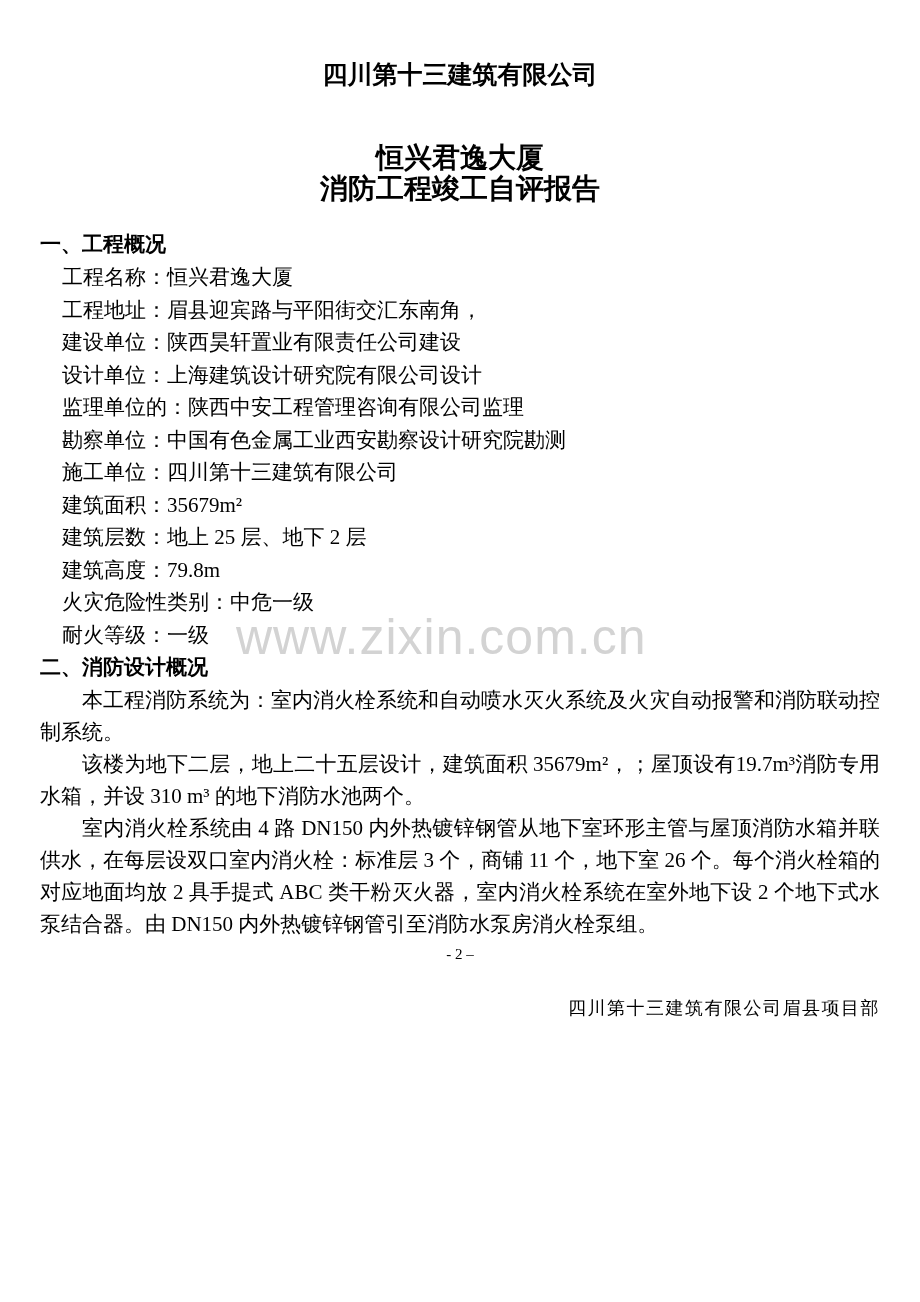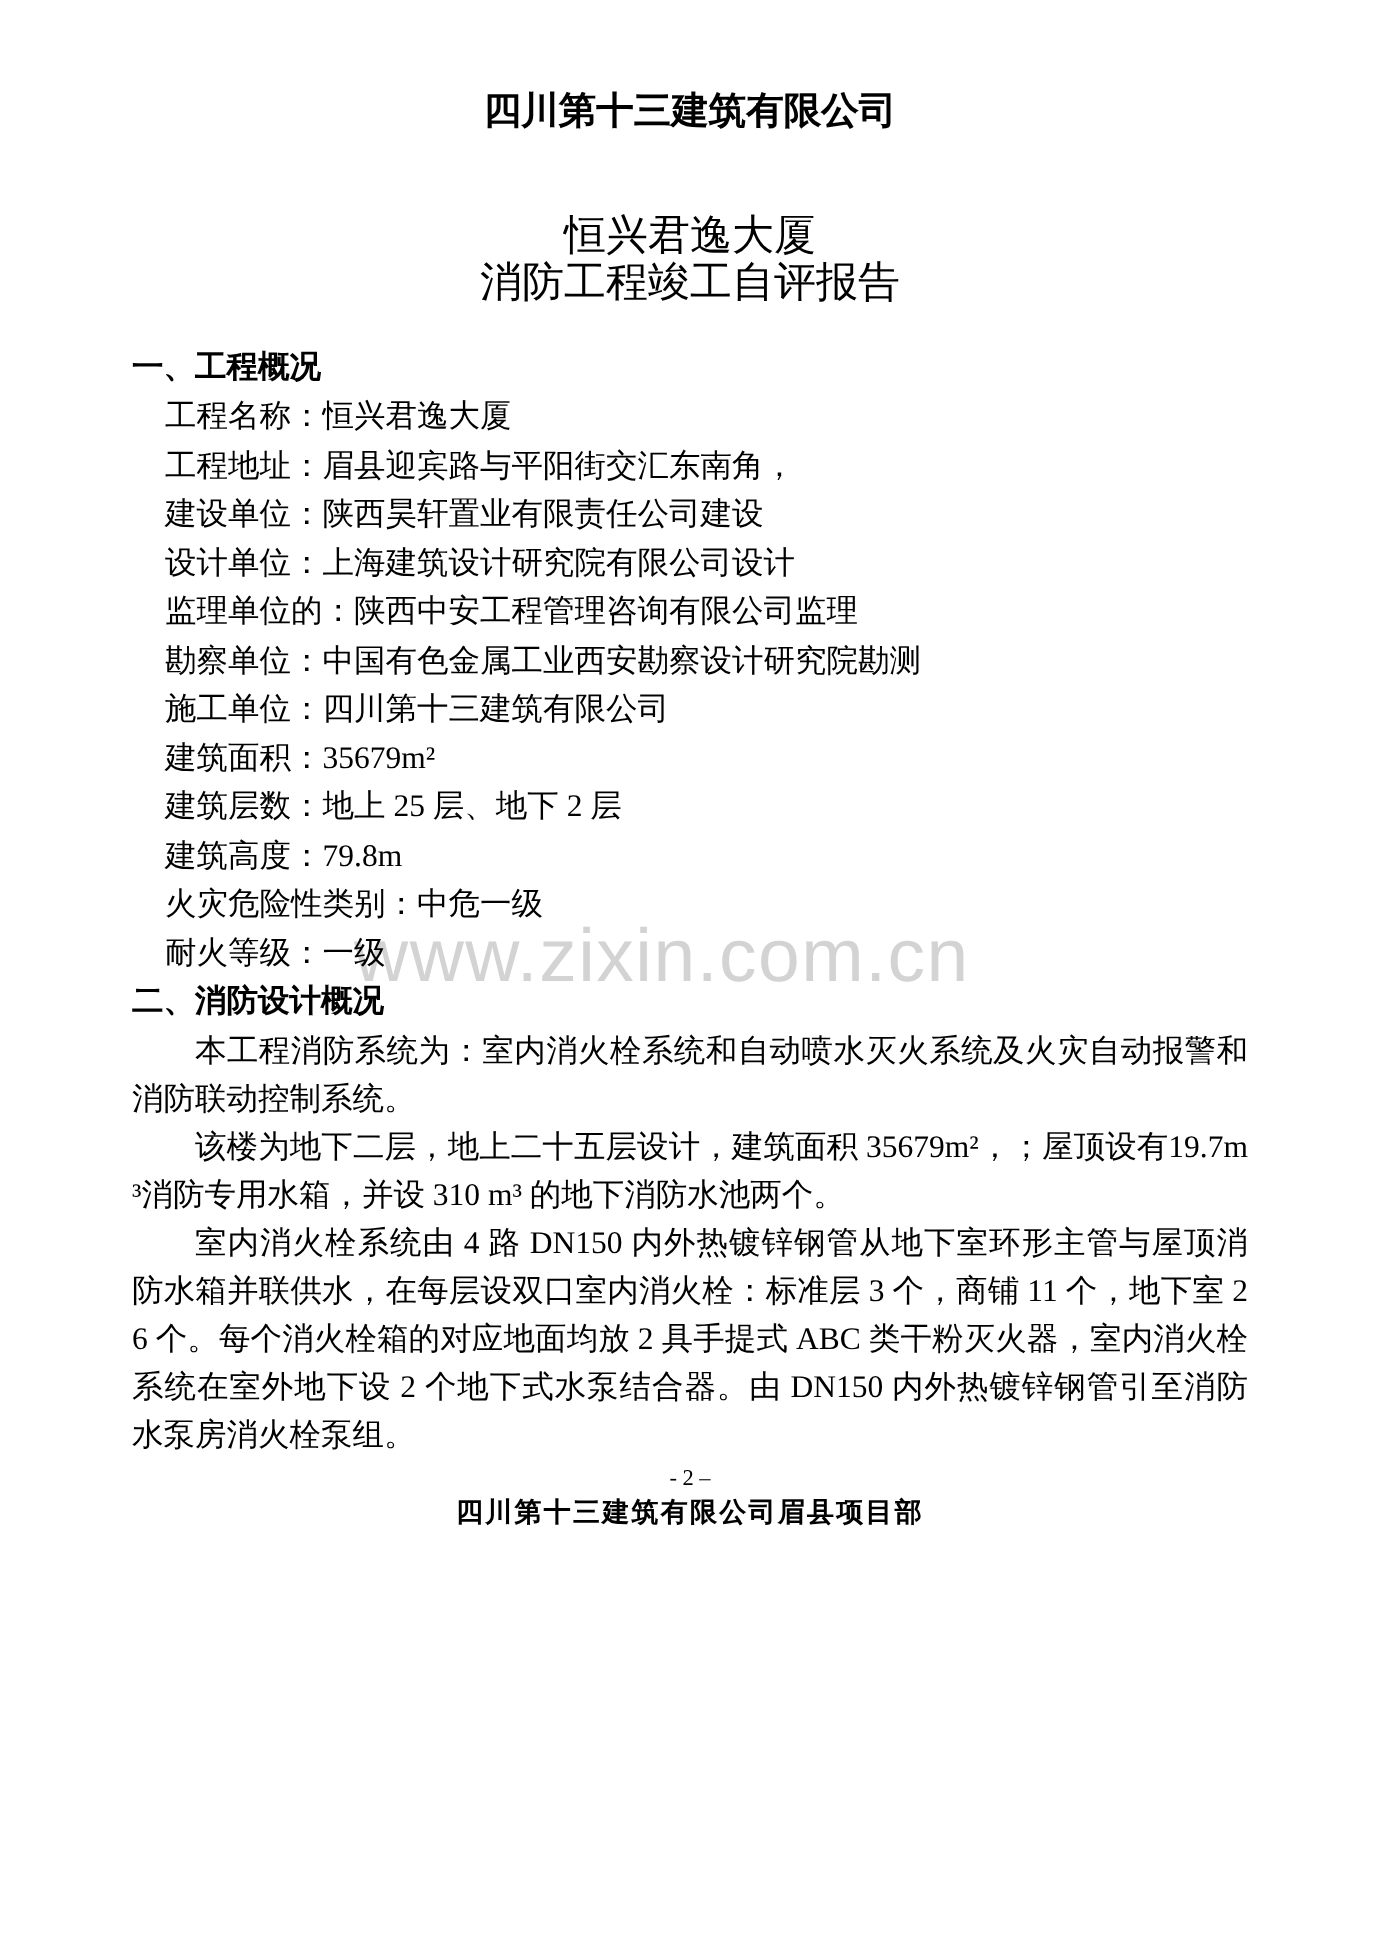--- a/index.html
+++ b/index.html
@@ -22,33 +22,33 @@
     letter-spacing: 1px;
     color: #d3d3d3;
     white-space: nowrap;
     z-index: 0;
     user-select: none;
     text-align: center;
   }
   .content {
     position: relative;
     z-index: 1;
-    padding: 0 88px;
+    padding: 0 40px;
   }
   .company-header {
     padding-top: 58px;
     font-size: 25px;
     font-weight: bold;
     text-align: center;
     line-height: 34px;
   }
   .doc-title {
     margin-top: 50px;
     font-size: 28px;
-    font-weight: normal;
+    font-weight: bold;
     text-align: center;
     line-height: 31px;
   }
   .sec-heading {
     font-size: 21px;
     font-weight: bold;
     line-height: 33px;
   }
   .sec-heading.first { margin-top: 24px; }
   .list-line {
@@ -65,25 +65,26 @@
     text-align: justify;
     word-break: break-all;
   }
   .page-num {
     margin-top: 4px;
     text-align: center;
     font-size: 15px;
     line-height: 20px;
   }
   .footer-line {
-    text-align: center;
+    text-align: right;
     font-size: 18px;
-    font-weight: bold;
+    font-weight: normal;
     letter-spacing: 1.5px;
     line-height: 24px;
+    margin-top: 32px;
   }
 </style>
 </head>
 <body>
 
 <div class="page">
 
   <div class="watermark">www.zixin.com.cn</div>
 
   <div class="content">

